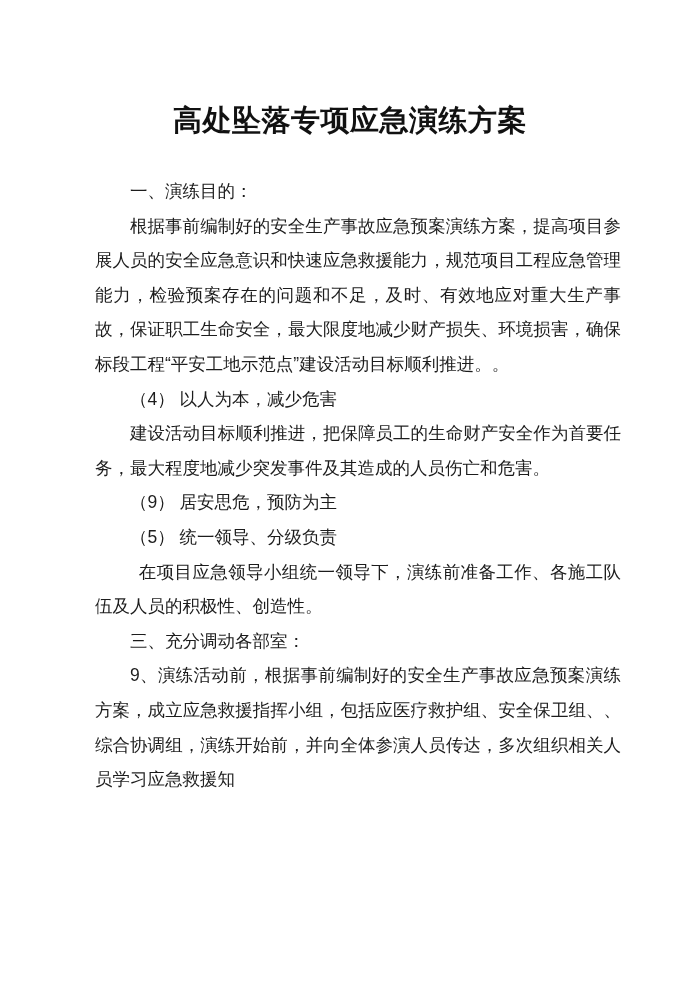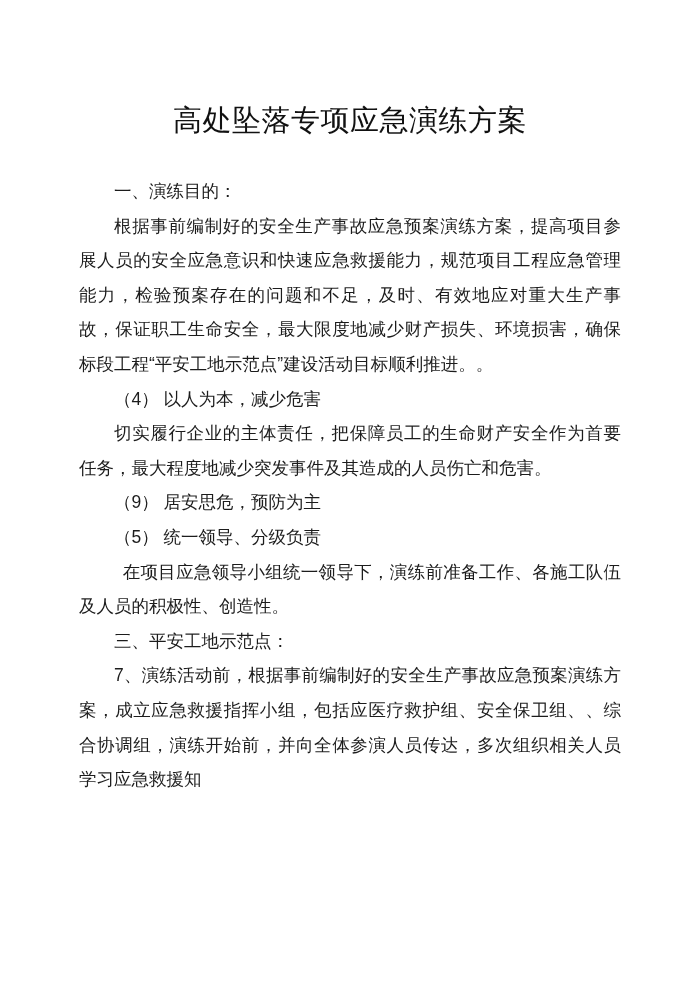--- a/index.html
+++ b/index.html
@@ -14,52 +14,53 @@
     background: #ffffff;
     overflow: hidden;
     font-family: "Liberation Sans", sans-serif;
     color: #1c1c1c;
   }
   .title {
     margin: 0;
     padding-top: 99px;
     font-size: 29px;
     line-height: 42px;
-    font-weight: normal;
+    font-weight: bold;
     text-align: center;
     letter-spacing: 0.5px;
     color: #111111;
   }
   .content {
     margin-top: 33px;
     padding: 0 79px;
     font-size: 17.5px;
     line-height: 34.6px;
     text-align: justify;
     text-justify: inter-character;
     word-break: break-all;
+    margin-left: 16px;
   }
   .para {
     margin: 0;
     padding: 0;
     text-indent: 2em;
   }
   .para.body-indent-extra {
     text-indent: 2.5em;
   }
 </style>
 </head>
 <body>
 
 <div class="page">
   <h1 class="title">高处坠落专项应急演练方案</h1>
   <div class="content" id="document-body">
       <p class="para heading">一、演练目的：</p>
       <p class="para body">根据事前编制好的安全生产事故应急预案演练方案，提高项目参展人员的安全应急意识和快速应急救援能力，规范项目工程应急管理能力，检验预案存在的问题和不足，及时、有效地应对重大生产事故，保证职工生命安全，最大限度地减少财产损失、环境损害，确保标段工程“平安工地示范点”建设活动目标顺利推进。。</p>
       <p class="para subheading">（4） 以人为本，减少危害</p>
-      <p class="para body">切实履行企业的主体责任，把保障员工的生命财产安全作为首要任务，最大程度地减少突发事件及其造成的人员伤亡和危害。</p>
+      <p class="para body">建设活动目标顺利推进，把保障员工的生命财产安全作为首要任务，最大程度地减少突发事件及其造成的人员伤亡和危害。</p>
       <p class="para subheading">（9） 居安思危，预防为主</p>
       <p class="para subheading">（5） 统一领导、分级负责</p>
       <p class="para body-indent-extra">在项目应急领导小组统一领导下，演练前准备工作、各施工队伍及人员的积极性、创造性。</p>
-      <p class="para heading">三、平安工地示范点：</p>
-      <p class="para body">7、演练活动前，根据事前编制好的安全生产事故应急预案演练方案，成立应急救援指挥小组，包括应医疗救护组、安全保卫组、、综合协调组，演练开始前，并向全体参演人员传达，多次组织相关人员学习应急救援知</p>
+      <p class="para heading">三、充分调动各部室：</p>
+      <p class="para body">9、演练活动前，根据事前编制好的安全生产事故应急预案演练方案，成立应急救援指挥小组，包括应医疗救护组、安全保卫组、、综合协调组，演练开始前，并向全体参演人员传达，多次组织相关人员学习应急救援知</p>
     </div>
 </div>
 
 </body></html>

